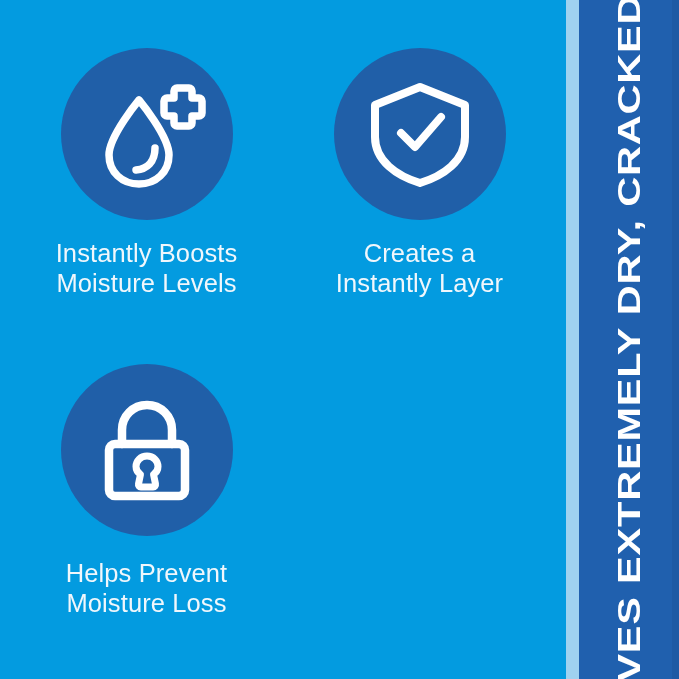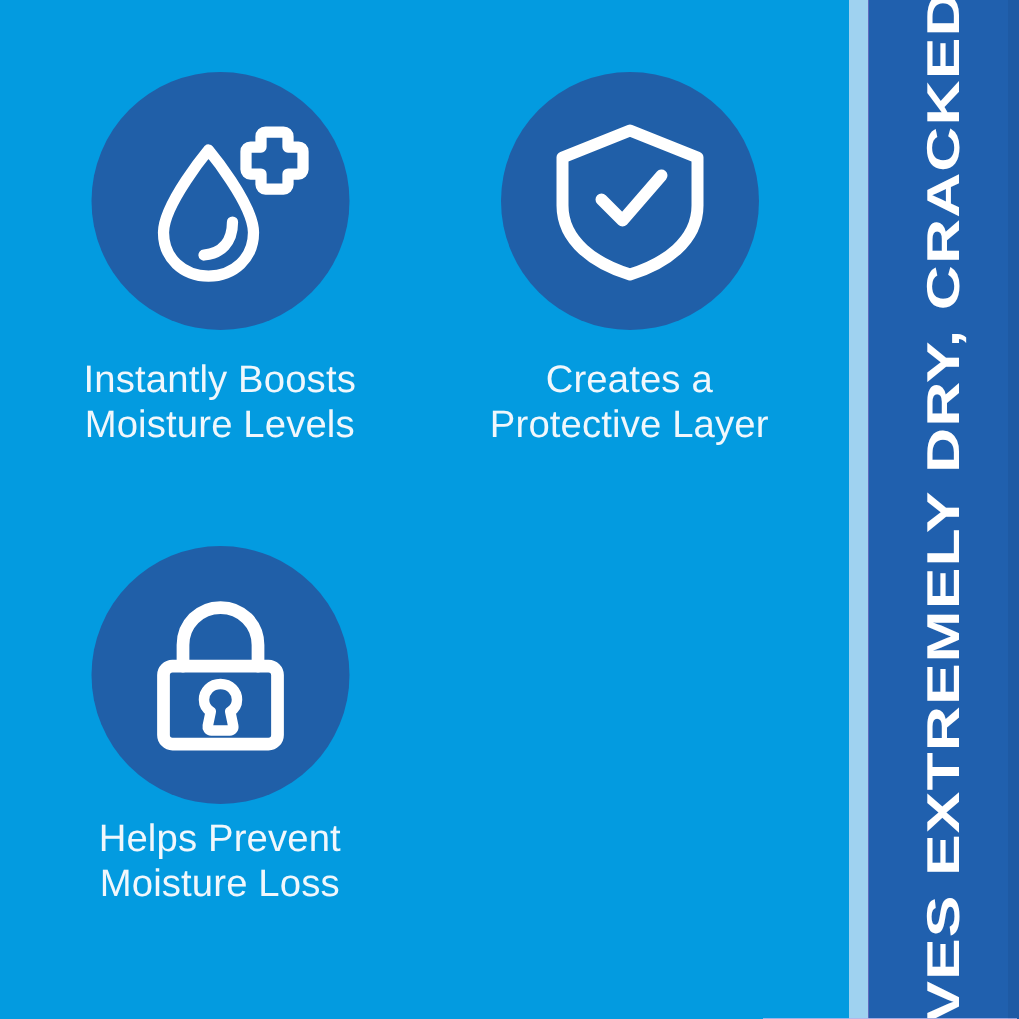--- a/index.html
+++ b/index.html
@@ -5,21 +5,21 @@
   html, body {
     margin: 0;
     padding: 0;
     background: #ffffff;
   }
   #infographic {
     position: relative;
     width: 679px;
     height: 679px;
     overflow: hidden;
-    background: #a21caf;
+    background: #15803d;
     font-family: "Liberation Sans", sans-serif;
   }
 
   
   .features-panel {
     position: absolute;
     left: 0;
     top: 0;
     width: 566px;
     height: 679px;
@@ -62,21 +62,21 @@
   .feature-label {
     margin-top: 18px;
     color: #F0F7FC;
     font-size: 25.5px;
     line-height: 1.18;
     text-align: center;
     letter-spacing: 0.1px;
     white-space: pre-line;
     font-weight: 400;
   }
-  .feature-cell.row2 .feature-label { margin-top: 8px; }
+  .feature-cell.row2 .feature-label { margin-top: 22px; }
 
   
   .accent-strip {
     position: absolute;
     left: 566px;
     top: 0;
     width: 13px;
     height: 679px;
     background: #9FD2F0;
   }
@@ -141,21 +141,21 @@
       </div>
 
       <div class="feature-cell">
         <div class="icon-circle">
           <svg width="118" height="118" viewBox="0 0 118 118">
             <path d="M59 12 L104 30 V62 C104 86 82 101 59 108 C36 101 14 86 14 62 V30 Z" fill="none" stroke="#FFFFFF" stroke-width="8" stroke-linejoin="round" stroke-linecap="round"></path>
             <path d="M40 58 L54 72 L80 42" fill="none" stroke="#FFFFFF" stroke-width="8" stroke-linecap="round" stroke-linejoin="round"></path>
           </svg>
         </div>
         <div class="feature-label">Creates a
-Protective Layer</div>
+Instantly Layer</div>
       </div>
 
       <div class="feature-cell row2">
         <div class="icon-circle">
           <svg width="112" height="112" viewBox="0 0 112 112">
             <path d="M31 50 V36 C31 22 42 11 56 11 C70 11 81 22 81 36 V50" fill="none" stroke="#FFFFFF" stroke-width="8.5" stroke-linecap="round"></path>
             <rect x="18" y="50" width="76" height="52" rx="6" ry="6" fill="none" stroke="#FFFFFF" stroke-width="8.5" stroke-linejoin="round"></rect>
             <path d="M56 62 C62.5 62 67 67 67 72.5 C67 76.2 65 78.8 62.5 80.4 L64.5 90 C64.8 91.6 63.7 93 62.2 93 H49.8 C48.3 93 47.2 91.6 47.5 90 L49.5 80.4 C47 78.8 45 76.2 45 72.5 C45 67 49.5 62 56 62 Z" fill="none" stroke="#FFFFFF" stroke-width="7" stroke-linejoin="round"></path>
           </svg>
         </div>

